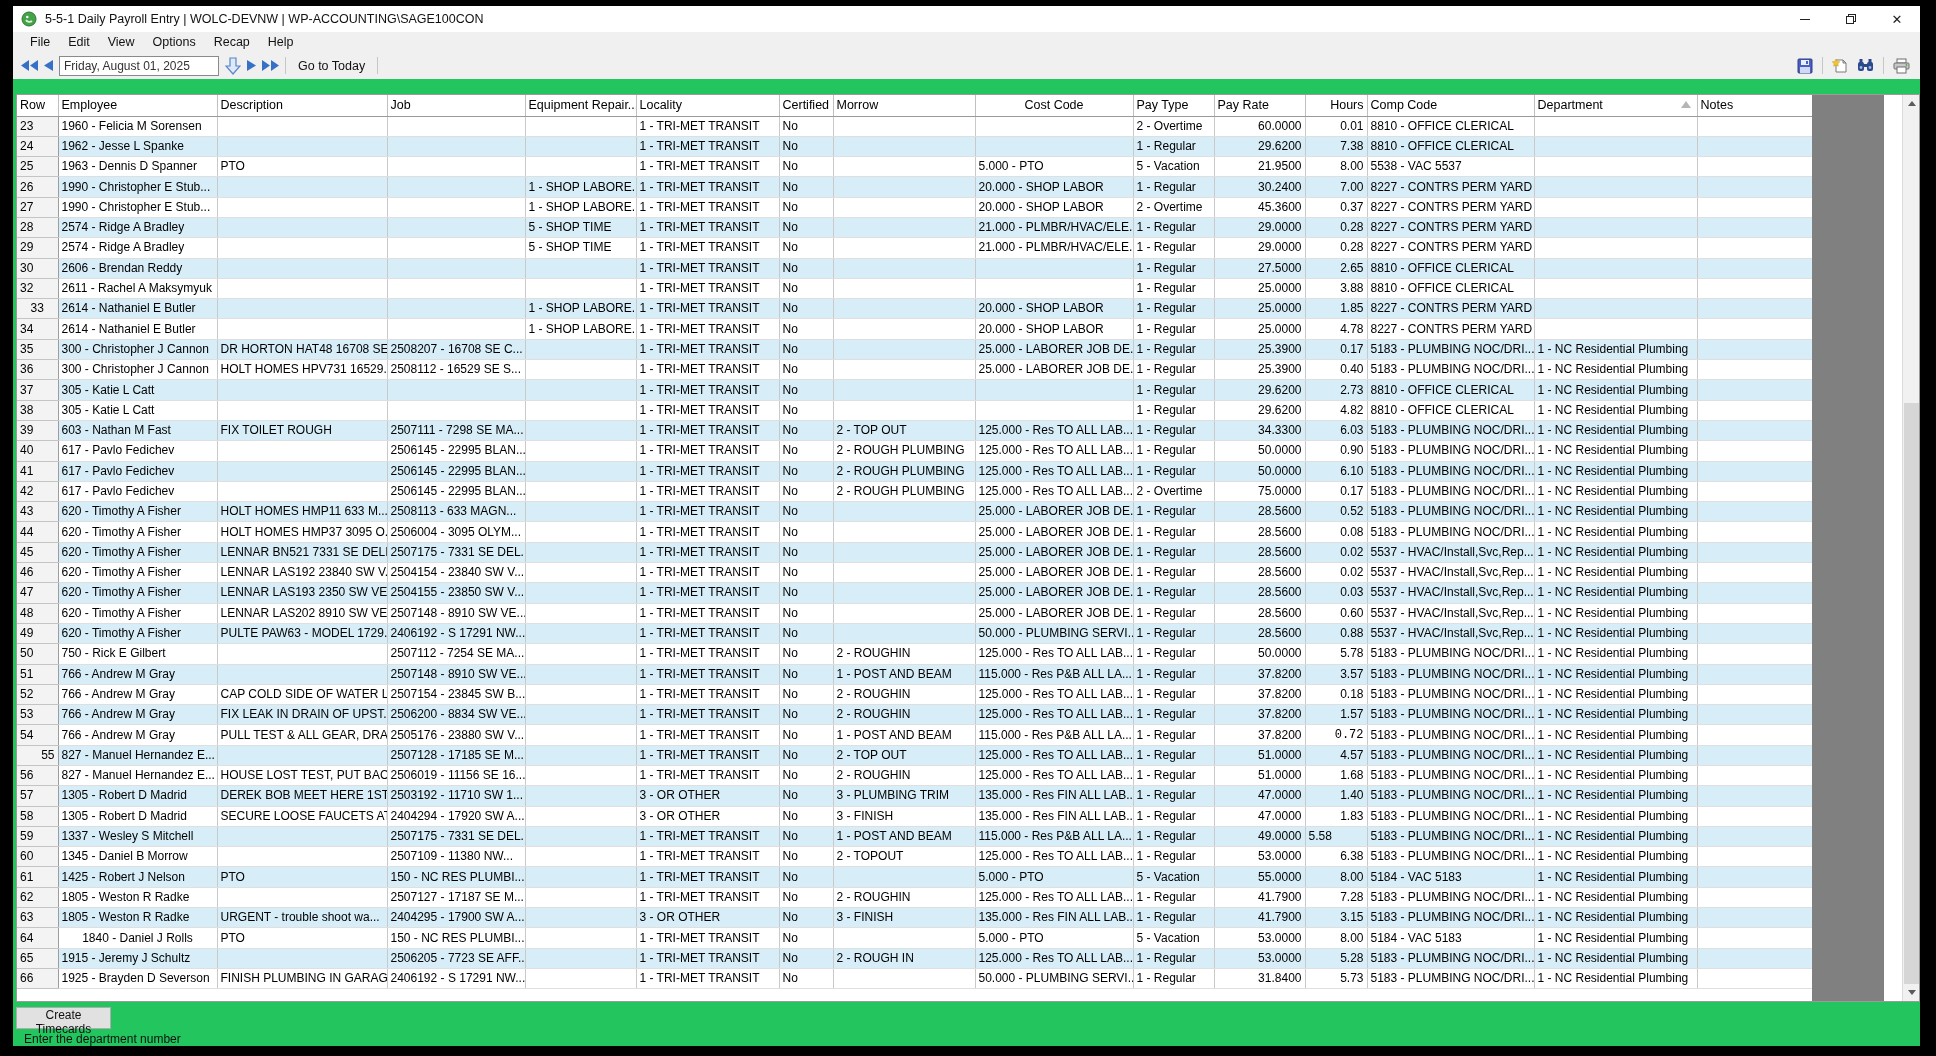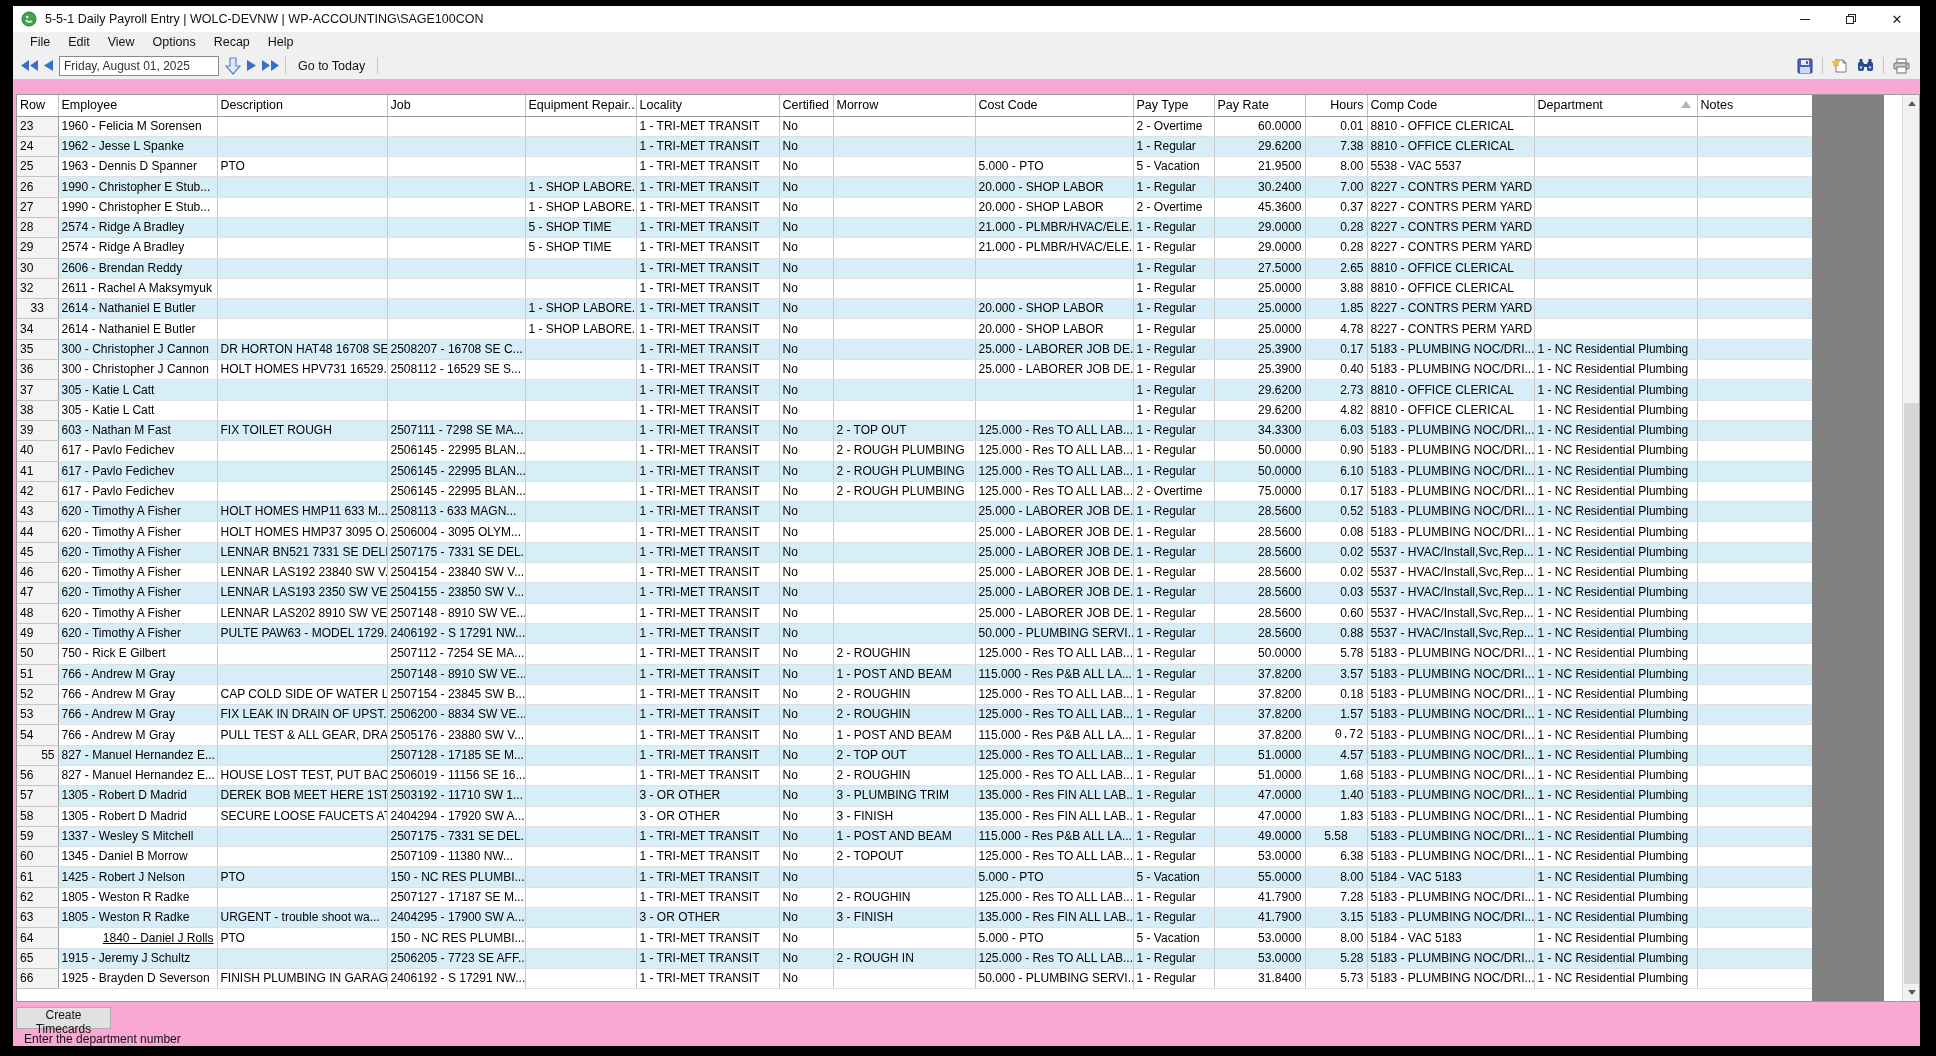--- a/index.html
+++ b/index.html
@@ -1,17 +1,17 @@
 <!DOCTYPE html>
 <html><head>
 <meta charset="utf-8">
 <style>
   * { margin:0; padding:0; box-sizing:border-box; }
   html,body { width:1936px; height:1056px; background:#000; font-family:"Liberation Sans", sans-serif; overflow:hidden; }
-  .window { position:absolute; left:13px; top:6px; width:1907px; height:1040px; background:#f9a8d4; }
+  .window { position:absolute; left:13px; top:6px; width:1907px; height:1040px; background:#22c55e; }
 
   
   .titlebar { position:absolute; left:0; top:0; width:100%; height:26px; background:#ffffff; display:flex; align-items:center; }
   .app-icon { width:16px; height:16px; margin-left:8px; display:inline-block; }
   .title-text { margin-left:8px; font-size:12.5px; color:#111; white-space:nowrap; }
   .win-btns { position:absolute; right:0; top:0; height:26px; display:flex; }
   .win-btn { width:46px; height:26px; display:flex; align-items:center; justify-content:center; color:#222; font-size:13px; }
 
   
   .menubar { position:absolute; left:0; top:26px; width:100%; height:20px; background:#f0f0f0; display:flex; align-items:center; padding-left:8px; }
@@ -192,21 +192,21 @@
       <thead>
           <tr id="grid-head">
             <th style="text-align: left;">Row</th>
             <th style="text-align: left;">Employee</th>
             <th style="text-align: left;">Description</th>
             <th style="text-align: left;">Job</th>
             <th style="text-align: left;">Equipment Repair...</th>
             <th style="text-align: left;">Locality</th>
             <th style="text-align: left;">Certified</th>
             <th style="text-align: left;">Morrow</th>
-            <th style="text-align: left;">Cost Code</th>
+            <th style="text-align: center;">Cost Code</th>
             <th style="text-align: left;">Pay Type</th>
             <th style="">Pay Rate</th>
             <th style="text-align: right;">Hours</th>
             <th style="text-align: left;">Comp Code</th>
             <th style="text-align: left;">Department<span class="sort-asc"></span></th>
             <th style="text-align: left;">Notes</th>
           </tr>
         </thead>
       <tbody id="grid-body">
           <tr>
@@ -809,21 +809,21 @@
             <td style="text-align: left;">1337 - Wesley S Mitchell</td>
             <td style="text-align: left;"></td>
             <td style="text-align: left;">2507175 - 7331 SE DEL...</td>
             <td style="text-align: left;"></td>
             <td style="text-align: left;">1 - TRI-MET TRANSIT</td>
             <td style="text-align: left;">No</td>
             <td style="text-align: left;">1 - POST AND BEAM</td>
             <td style="text-align: left;">115.000 - Res P&amp;B ALL LA...</td>
             <td style="text-align: left;">1 - Regular</td>
             <td style="text-align: right;">49.0000</td>
-            <td style="text-align: center;">5.58</td>
+            <td style="text-align: left;">5.58</td>
             <td style="text-align: left;">5183 - PLUMBING NOC/DRI...</td>
             <td style="text-align: left;">1 - NC Residential Plumbing</td>
             <td style="text-align: left;"></td>
           </tr>
           <tr>
             <td class="rowhdr" style="text-align: left;">60</td>
             <td style="text-align: left;">1345 - Daniel B Morrow</td>
             <td style="text-align: left;"></td>
             <td style="text-align: left;">2507109 - 11380 NW...</td>
             <td style="text-align: left;"></td>
@@ -884,21 +884,21 @@
             <td style="text-align: left;">135.000 - Res FIN ALL LAB...</td>
             <td style="text-align: left;">1 - Regular</td>
             <td style="text-align: right;">41.7900</td>
             <td style="text-align: right;">3.15</td>
             <td style="text-align: left;">5183 - PLUMBING NOC/DRI...</td>
             <td style="text-align: left;">1 - NC Residential Plumbing</td>
             <td style="text-align: left;"></td>
           </tr>
           <tr>
             <td class="rowhdr" style="text-align: left;">64</td>
-            <td style="text-align: right; text-decoration: underline;">1840 - Daniel J Rolls</td>
+            <td style="text-align: center;">1840 - Daniel J Rolls</td>
             <td style="text-align: left;">PTO</td>
             <td style="text-align: left;">150 - NC RES PLUMBI...</td>
             <td style="text-align: left;"></td>
             <td style="text-align: left;">1 - TRI-MET TRANSIT</td>
             <td style="text-align: left;">No</td>
             <td style="text-align: left;"></td>
             <td style="text-align: left;">5.000 - PTO</td>
             <td style="text-align: left;">5 - Vacation</td>
             <td style="text-align: right;">53.0000</td>
             <td style="text-align: right;">8.00</td>

